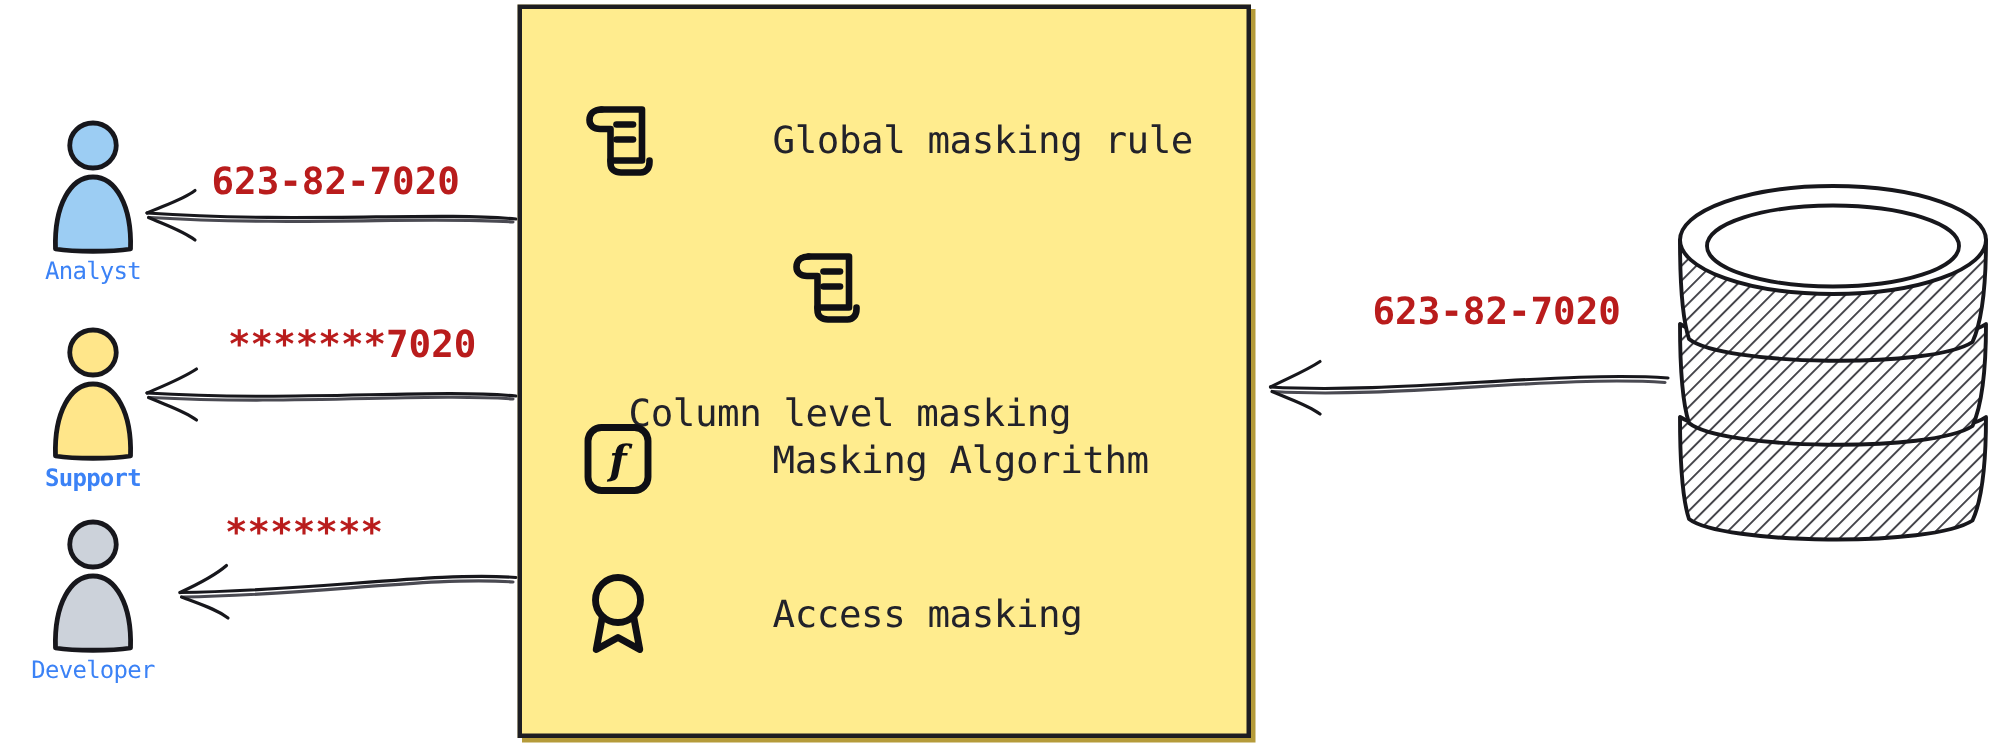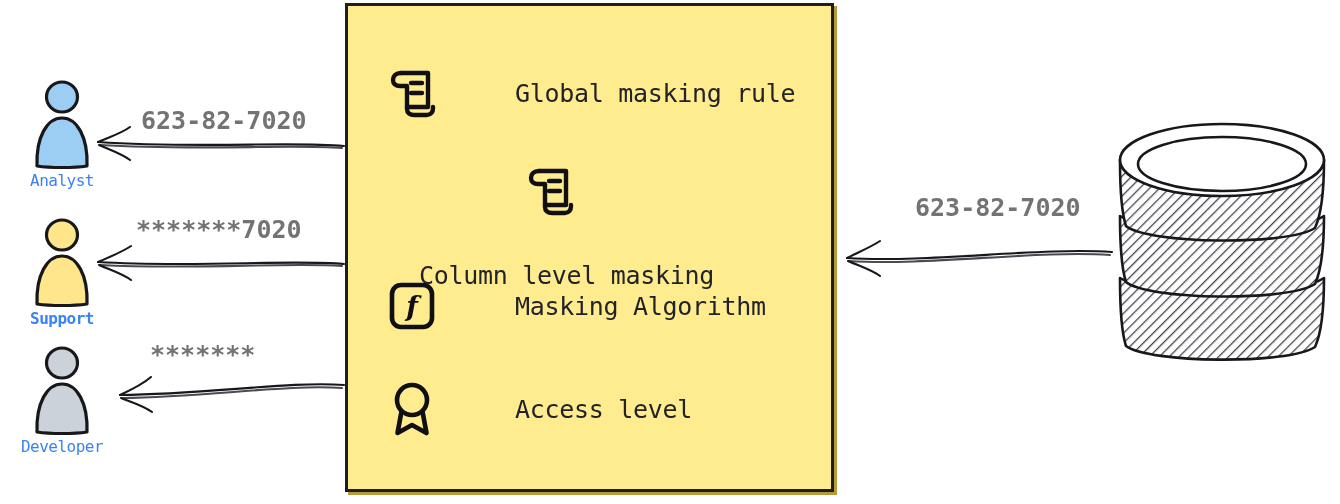--- a/index.html
+++ b/index.html
@@ -32,21 +32,21 @@
     color: #3b82f6;
     letter-spacing: -0.5px;
     margin-top: 1px;
     white-space: nowrap;
   }
   .flow-label {
     position: absolute;
     font-family: "DejaVu Sans Mono", "Liberation Mono", monospace;
     font-size: 25px;
     font-weight: bold;
-    color: #737373;
+    color: #b91c1c;
     white-space: nowrap;
     letter-spacing: 0px;
   }
   #policy-box {
     position: absolute;
     left: 345px;
     top: 3px;
     width: 489px;
     height: 489px;
     background: #ffec8e;
@@ -143,21 +143,21 @@
 
 <div class="actor" style="left:2px; top:344px;">
   <svg class="actor-svg" width="76" height="92" viewBox="0 0 76 92">
     <ellipse cx="38" cy="19" rx="15.5" ry="15" fill="#ccd2da" stroke="#17171c" stroke-width="3.2"></ellipse>
     <path d="M13,88 C12,59 23,40 38,40 C53,40 64,59 63,88 C50,90 26,90 13,88 Z" fill="#ccd2da" stroke="#17171c" stroke-width="3.2" stroke-linejoin="round"></path>
   </svg>
   <div class="actor-label">Developer</div>
 </div>
 
 <div class="flow-label" style="left:141px; top:106px;">623-82-7020</div>
-<div class="flow-label" style="left:136px; top:215px;">*******7020</div>
+<div class="flow-label" style="left:152px; top:215px;">*******7020</div>
 <div class="flow-label" style="left:150px; top:340px;">*******</div>
 <div class="flow-label" style="left:915px; top:193px;">623-82-7020</div>
 
 <div id="policy-box">
 
   <div class="policy-row" style="top:59px;">
     <span class="policy-icon">
       <svg width="48" height="52" viewBox="0 0 48 52">
         <g fill="none" stroke="#0f0f14" stroke-width="4.4" stroke-linejoin="round" stroke-linecap="round">
           <path d="M13,6 H40 V40 H19"></path>
@@ -194,21 +194,21 @@
     <span class="policy-text">Masking Algorithm</span>
   </div>
 
   <div class="policy-row" style="top:375px;">
     <span class="policy-icon">
       <svg width="46" height="56" viewBox="0 0 46 56">
         <circle cx="23" cy="19" r="15" fill="none" stroke="#0f0f14" stroke-width="4.6"></circle>
         <path d="M12.5,30.5 L8.5,52 L23,44 L37.5,52 L33.5,30.5" fill="none" stroke="#0f0f14" stroke-width="4.6" stroke-linejoin="round" stroke-linecap="round"></path>
       </svg>
     </span>
-    <span class="policy-text">Access level</span>
+    <span class="policy-text">Access masking</span>
   </div>
 
 </div>
 
 <div id="db-wrap">
   <svg width="232" height="270" viewBox="0 0 232 270">
     <g stroke="#17171c" stroke-width="2.6" stroke-linejoin="round">
 
       <path d="M12,158 C12,190 14,214 18,226 C40,243 180,245 207,227 C213,214 216,190 216,158
                C190,176 40,176 12,158 Z" fill="url(#hatch)"></path>

